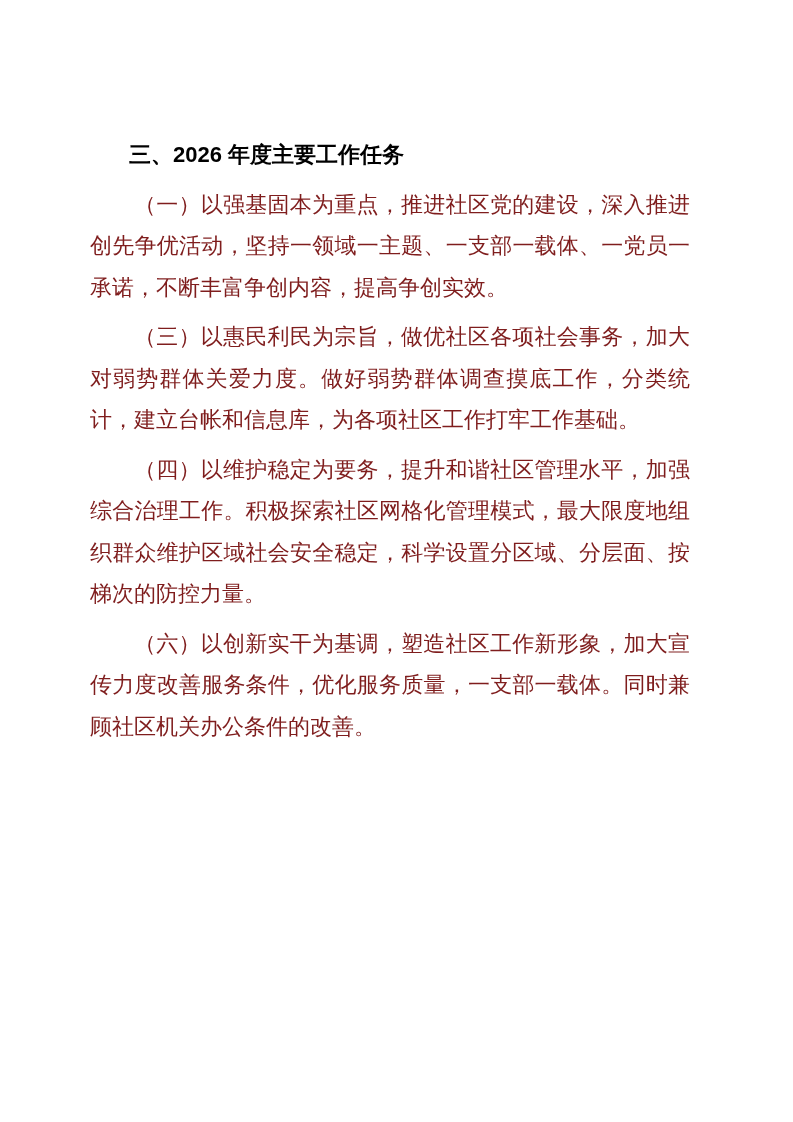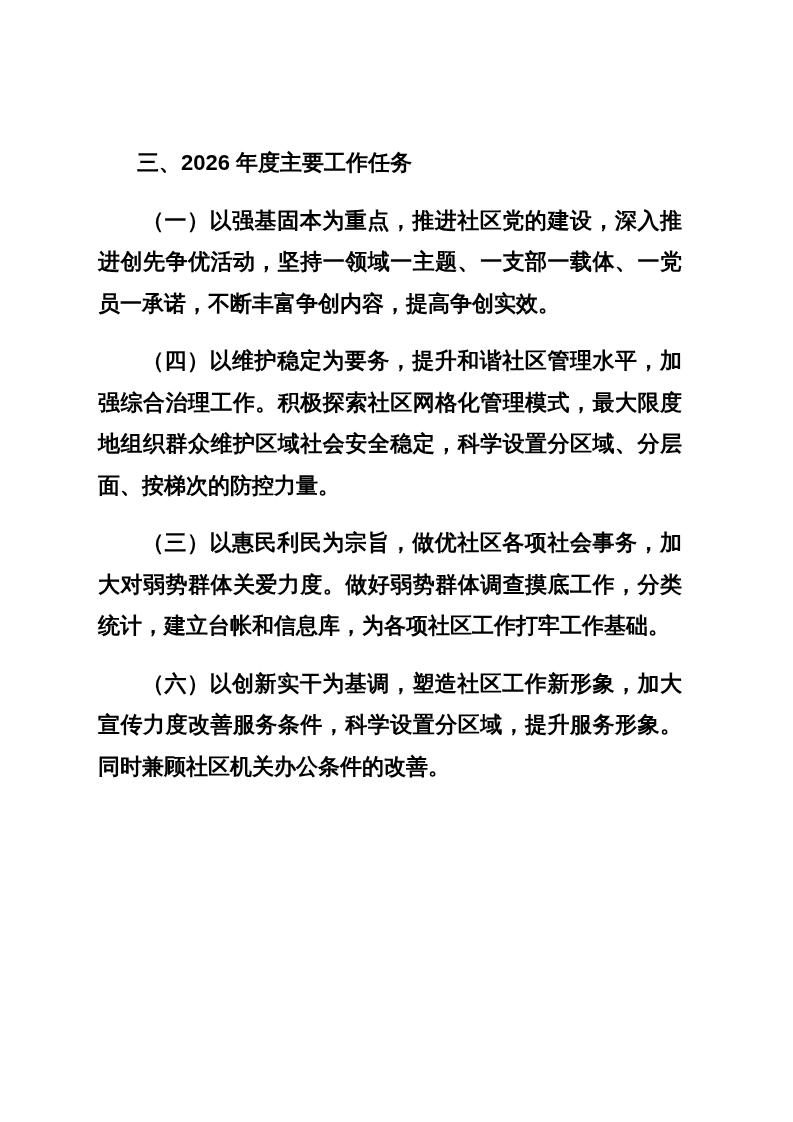--- a/index.html
+++ b/index.html
@@ -19,45 +19,45 @@
     top: 131px;
     width: 616px;
     box-sizing: border-box;
   }
   .heading {
     font-family: "Liberation Sans", "DejaVu Sans", sans-serif;
     font-weight: bold;
     font-size: 22px;
     line-height: 41.5px;
     color: #000000;
-    margin: 11px;
+    margin: 3px;
     text-indent: 2em;
     white-space: nowrap;
   }
   .para {
     font-family: "Liberation Serif", "DejaVu Serif", serif;
-    font-weight: bold;
+    font-weight: normal;
     font-size: 22px;
     line-height: 41.5px;
-    color: #000000;
-    margin: 16px;
+    color: #7f1d1d;
+    margin: 8px;
     text-indent: 2em;
     text-align: justify;
     text-justify: inter-character;
     word-break: break-all;
   }
 </style>
 </head>
 <body>
 
 <div class="page">
   <h1 class="heading">三、2026 年度主要工作任务</h1>
 
   <p class="para">（一）以强基固本为重点，推进社区党的建设，深入推进创先争优活动，坚持一领域一主题、一支部一载体、一党员一承诺，不断丰富争创内容，提高争创实效。</p>
 
 
+  <p class="para">（三）以惠民利民为宗旨，做优社区各项社会事务，加大对弱势群体关爱力度。做好弱势群体调查摸底工作，分类统计，建立台帐和信息库，为各项社区工作打牢工作基础。</p>
+
   <p class="para">（四）以维护稳定为要务，提升和谐社区管理水平，加强综合治理工作。积极探索社区网格化管理模式，最大限度地组织群众维护区域社会安全稳定，科学设置分区域、分层面、按梯次的防控力量。</p>
 
-  <p class="para">（三）以惠民利民为宗旨，做优社区各项社会事务，加大对弱势群体关爱力度。做好弱势群体调查摸底工作，分类统计，建立台帐和信息库，为各项社区工作打牢工作基础。</p>
 
-
-  <p class="para">（六）以创新实干为基调，塑造社区工作新形象，加大宣传力度改善服务条件，科学设置分区域，提升服务形象。同时兼顾社区机关办公条件的改善。</p>
+  <p class="para">（六）以创新实干为基调，塑造社区工作新形象，加大宣传力度改善服务条件，优化服务质量，一支部一载体。同时兼顾社区机关办公条件的改善。</p>
 </div>
 
 </body></html>

